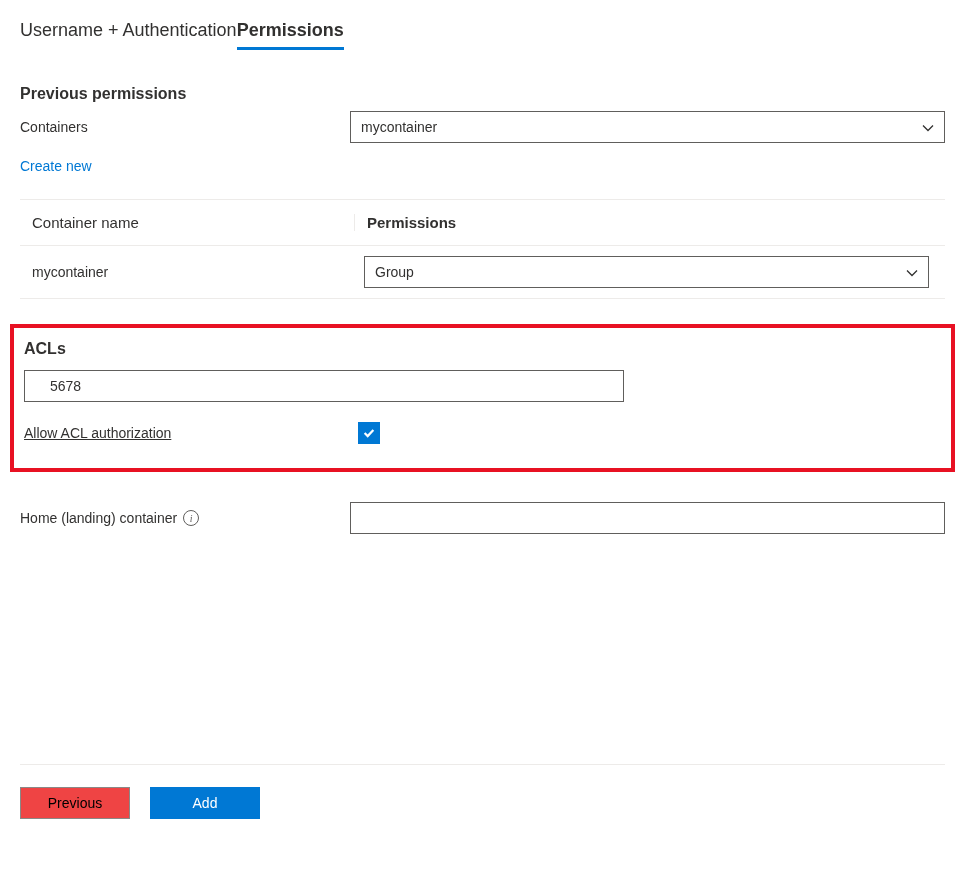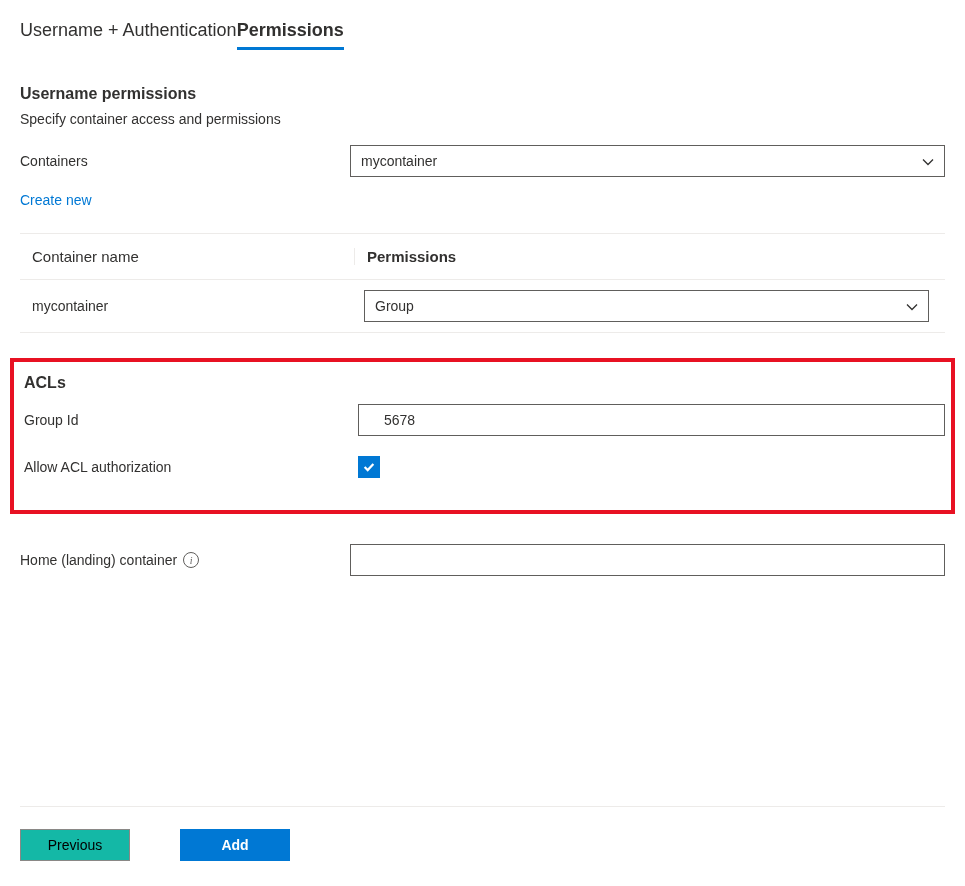--- a/index.html
+++ b/index.html
@@ -130,21 +130,22 @@
     }
     .highlight-box .section-title {
       margin-bottom: 12px;
       padding-left: 4px;
     }
     .highlight-box .field-row {
       padding-left: 4px;
       margin-bottom: 20px;
     }
     .highlight-box .field-row:last-child {
-      margin-bottom: 8px;
+      margin-bottom: 0;
+      text-decoration: underline;
     }
     .highlight-box .field-label {
       width: 334px;
     }
     .checkbox {
       width: 22px;
       height: 22px;
       background: #0078d4;
       display: flex;
       align-items: center;
@@ -177,46 +178,44 @@
       margin-top: 230px;
       display: flex;
       gap: 20px;
     }
     .btn {
       min-width: 110px;
       height: 32px;
       font-size: 14px;
       font-family: inherit;
       border: 1px solid #8a8886;
-      background: #14b8a6;
+      background: #ef4444;
       cursor: pointer;
       display: flex;
       align-items: center;
       justify-content: center;
       padding: 0 18px;
     }
     .btn.primary {
       background: #0078d4;
       border-color: #0078d4;
       color: #fff;
-      font-weight: 700;
-      margin-left: 30px;
+      font-weight: 400;
     }
   </style>
 </head>
 <body>
 
 <div class="tabs">
   <div class="tab">Username + Authentication</div>
   <div class="tab active">Permissions</div>
 </div>
 
 <div>
-  <div class="section-title">Username permissions</div>
-  <div class="section-subtitle">Specify container access and permissions</div>
+  <div class="section-title">Previous permissions</div>
 
   <div class="field-row">
     <div class="field-label">Containers</div>
     <div class="field-control">
       <div class="select-box">
         <span>mycontainer</span>
         <span class="select-chevron">
           <svg width="12" height="8" viewBox="0 0 12 8">
               <path d="M1 1.5 L6 6.5 L11 1.5" stroke="#323130" stroke-width="1.3" fill="none"></path>
             </svg>
@@ -246,21 +245,20 @@
             </svg>
         </span>
       </div>
     </div>
   </div>
 </div>
 
 <div class="highlight-box">
   <div class="section-title">ACLs</div>
   <div class="field-row">
-    <div class="field-label">Group Id</div>
     <div class="field-control">
       <input class="text-input" type="text" value="5678" style="">
     </div>
   </div>
   <div class="field-row">
     <div class="field-label">Allow ACL authorization</div>
     <div class="field-control">
       <div class="checkbox">
         <svg viewBox="0 0 16 16">
             <path d="M3 8 L6.5 11.5 L13 4.5"></path>

